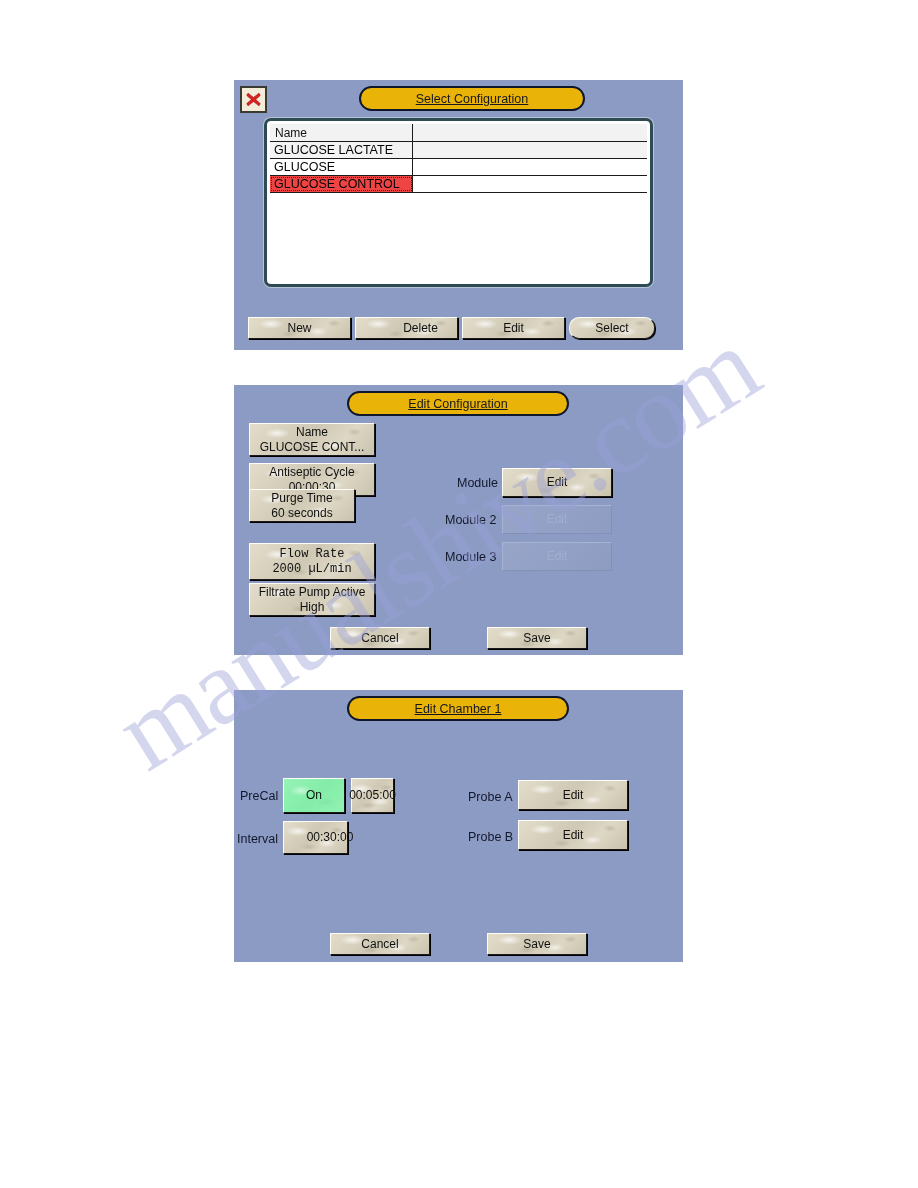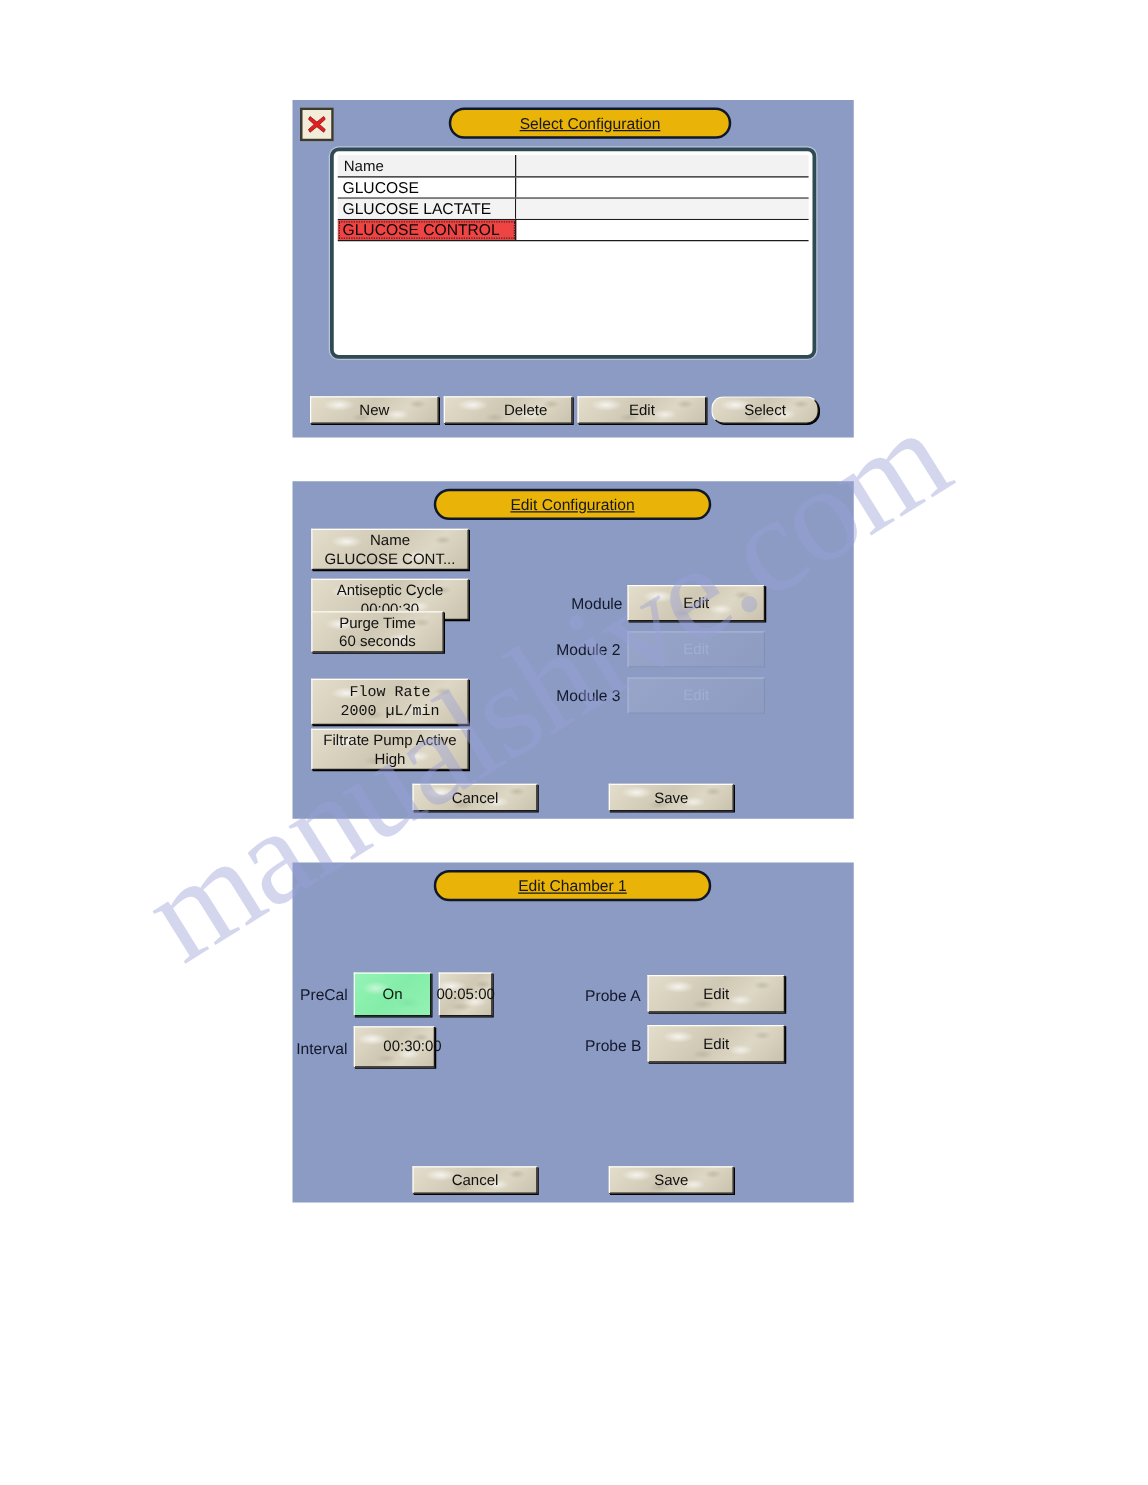--- a/index.html
+++ b/index.html
@@ -204,26 +204,26 @@
   </div>
 
   <div class="title-pill" style="left:125px; top:6px; width:226px; height:25px;">Select Configuration</div>
 
   <div class="listbox" style="left:30px; top:38px; width:389px; height:169px;">
     <div class="lb-inner">
       <div class="lb-header">
         <div class="cell cell-name">Name</div>
         <div class="cell cell-blank"></div>
       </div>
+      <div class="lb-row alt">
+        <div class="cell cell-name">GLUCOSE LACTATE</div>
+        <div class="cell cell-blank"></div>
+      </div>
       <div class="lb-row">
         <div class="cell cell-name">GLUCOSE</div>
-        <div class="cell cell-blank"></div>
-      </div>
-      <div class="lb-row alt">
-        <div class="cell cell-name">GLUCOSE LACTATE</div>
         <div class="cell cell-blank"></div>
       </div>
       <div class="lb-row selected">
         <div class="cell cell-name">GLUCOSE CONTROL</div>
         <div class="cell cell-blank"></div>
       </div>
     </div>
   </div>
 
   <div class="tbtn" style="left:14px; top:237px; width:103px; height:22px;">

